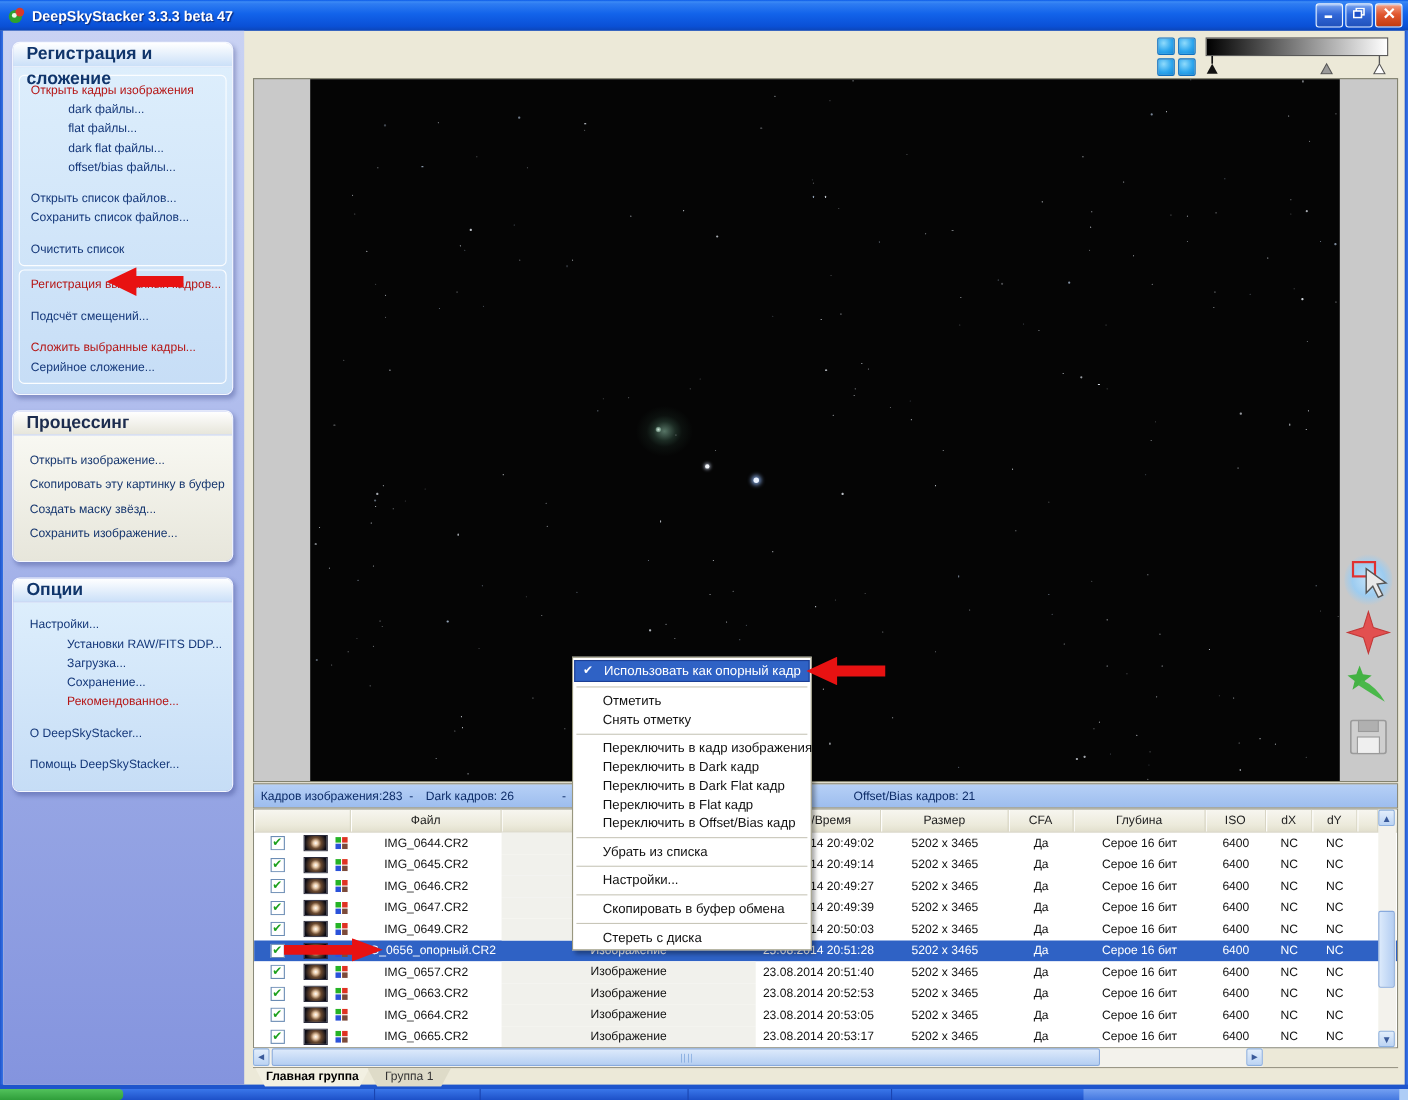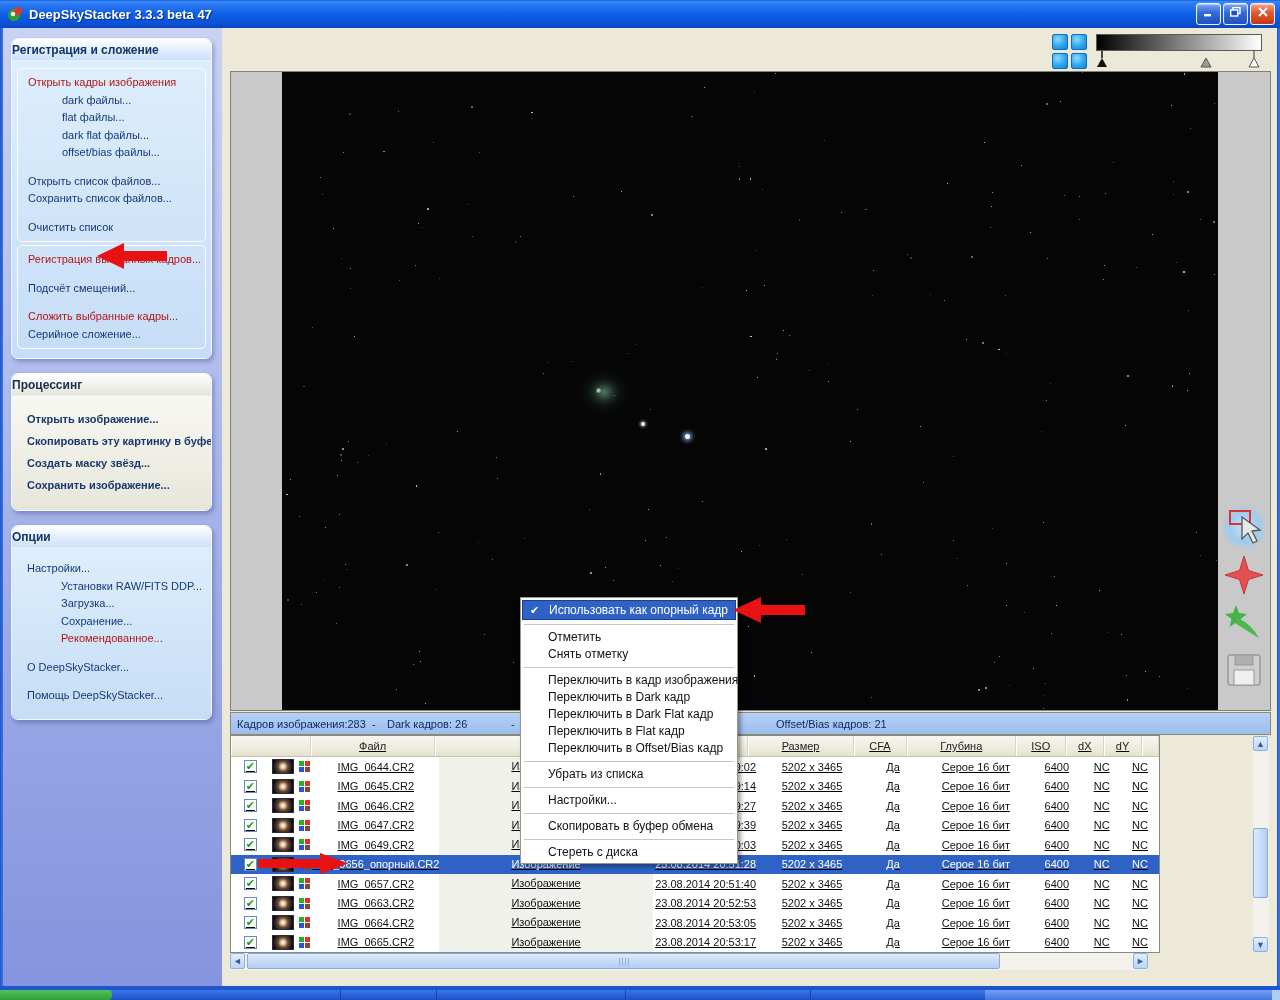--- a/index.html
+++ b/index.html
@@ -25,25 +25,25 @@
   .frame-l,.frame-r { position:absolute; top:28px; width:3px; height:962px; background:linear-gradient(90deg,#1e55cc,#3a76e8); }
   .frame-l{left:0;} .frame-r{right:0;}
   .frame-b { position:absolute; left:0; bottom:10px; width:1280px; height:4px; background:#1e55cc; }
 
   
   .sidebar { position:absolute; left:3px; top:28px; width:219px; height:958px;
     background:linear-gradient(180deg,#c9d2f3 0%,#b6c2ef 28%,#9cabe6 62%,#8494de 100%);
     padding-top:10px; overflow:hidden; }
   .panel { margin:0 10px 14px 8px; border-radius:7px; border:1px solid #f5f8ff;
     box-shadow:2px 3px 4px rgba(50,60,130,.35); overflow:hidden; }
-  .panel .panel-header { height:22px; line-height:22px; padding-left:0; font-size:12px; font-weight:bold;
+  .panel .panel-header { height:22px; line-height:22px; padding-left:12px; font-size:16px; font-weight:bold;
     color:#10356b; background:linear-gradient(180deg,#ffffff,#cbe0f8); border-bottom:1px solid #e6eefb;}
   .panel.gray .panel-header { background:linear-gradient(180deg,#ffffff,#e6e5da); color:#1c2c4e; }
   .panel-body { padding:4px 3px 6px 3px; background:linear-gradient(180deg,#ddeefc,#c6ddf6); }
-  .panel.gray .panel-body { background:linear-gradient(180deg,#f8f8f2,#e7e6db);font-weight:bold; }
+  .panel.gray .panel-body { background:linear-gradient(180deg,#f8f8f2,#e7e6db); }
   .group { margin:3px 2px; padding:5px 0; }
   .group.boxed { border:1px solid #fbfdff; border-radius:5px; }
   .sitem { font-size:11px; line-height:17.5px; color:#15387a; padding-left:10px; white-space:nowrap; cursor:pointer; }
   .panel.gray .sitem { line-height:22px; color:#17376f; }
   .sitem.ind { padding-left:44px; }
   .sitem.red { color:#b51616; }
   .sitem.gap { margin-top:11px; }
 
   
   .pathbar { position:absolute; left:230px; top:32px; width:812px; height:34px;
@@ -80,22 +80,22 @@
     background:radial-gradient(circle,#c2e1f8 0%,#9dccf0 45%,rgba(200,225,245,0) 72%); }
 
   
   .statusbar { position:absolute; left:230px; top:712px; width:1041px; height:23px;
     border:1px solid #8a8a7a; background:linear-gradient(180deg,#b6d0f6,#9dbdee);
     font-size:11px; color:#0d2c68; }
   .statusbar span { position:absolute; top:5px; white-space:nowrap; }
   .st0{left:6px;} .st1{left:141px;} .st2{left:156px;} .st3{left:280px;} .st4{left:545px;}
 
   
-  .tablewrap { position:absolute; left:230px; top:735px; width:930px; height:218px;
-    border:1px solid #8a8a7a; background:#fff; overflow:hidden;text-decoration:underline; }
+  .tablewrap { position:absolute; left:230px; top:735px; width:1041px; height:218px;
+    border:1px solid #8a8a7a; background:#fff; overflow:hidden; }
   .thead { display:flex; height:21px; background:linear-gradient(180deg,#f7f6f0 0%,#eceadb 70%,#e2dfcd 100%);
     border-bottom:1px solid #c9c5b0; }
   .hcell { font-size:11px; color:#222; line-height:20px; text-align:center;
     border-right:1px solid #d8d5c4; box-shadow:inset 1px 0 0 #fff; white-space:nowrap; overflow:hidden; }
   .trow { display:flex; height:19.5px; align-items:center; background:#fff; }
   .trow .cell { font-size:11px; color:#111; text-align:center; white-space:nowrap; overflow:hidden; }
   .trow .c-type { background:#f1f1ec; height:100%; line-height:19.5px; }
   .trow.sel { background:#2f62c5; }
   .trow.sel .cell { color:#fff; }
   .trow.sel .c-type { background:transparent; }
@@ -795,20 +795,24 @@
   </div>
 
   <div class="hscroll">
     <div class="sb-btn" style="left:0;top:0;width:15px;height:16px;line-height:15px;">◄</div>
     <div class="sb-thumb hthumb" style="left:17px;top:0;width:753px;height:16px;">
         <span class="grip"></span>
       </div>
     <div class="sb-btn" style="right:0;top:0;width:15px;height:16px;line-height:15px;">►</div>
   </div>
 
+  <div class="tabbar">
+    <div class="tab tab1 active">Главная группа</div>
+    <div class="tab tab2">Группа 1</div>
+  </div>
 
   <div class="ctxmenu">
       <div class="mitem hl"><span class="mcheck">✔</span>Использовать как опорный кадр</div>
       <div class="msep"></div>
       <div class="mitem">Отметить</div>
       <div class="mitem">Снять отметку</div>
       <div class="msep"></div>
       <div class="mitem">Переключить в кадр изображения</div>
       <div class="mitem">Переключить в Dark кадр</div>
       <div class="mitem">Переключить в Dark Flat кадр</div>

